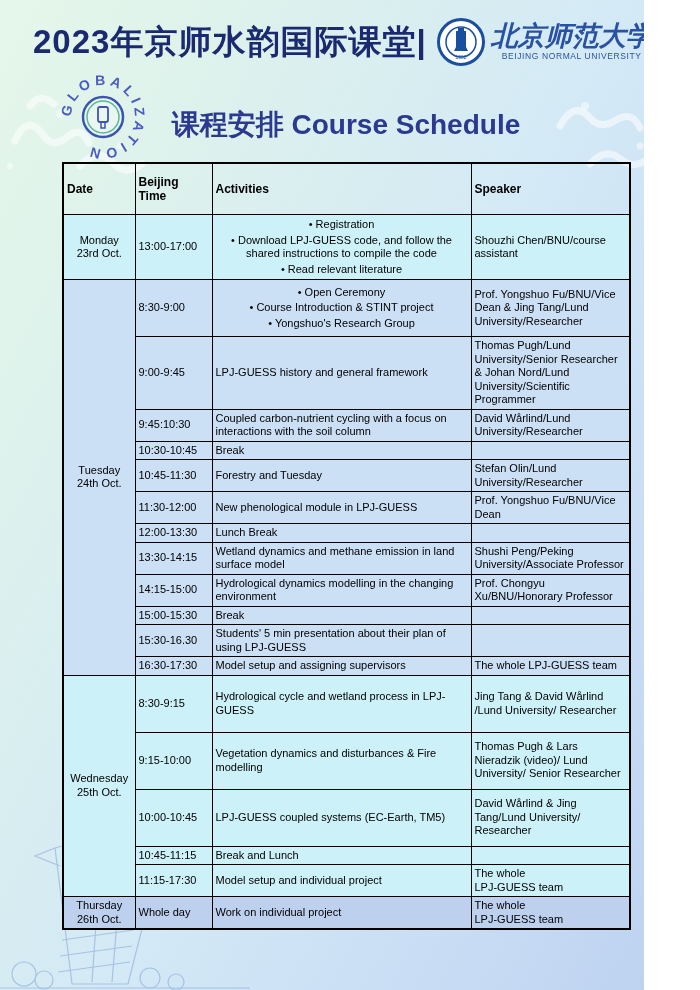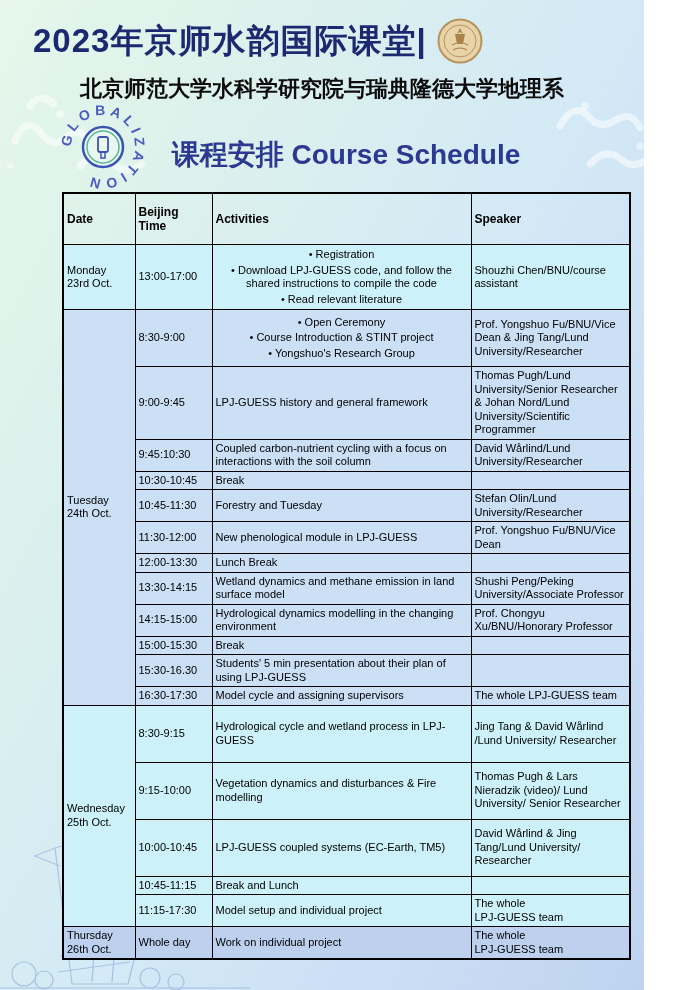--- a/index.html
+++ b/index.html
@@ -28,21 +28,21 @@
 
   
   .section-row{position:relative;display:flex;align-items:center;justify-content:center;gap:26px;margin-top:2px;transform:translateX(-32px);height:82px;}
   .section-title{font-size:28px;font-weight:600;color:#2b3990;margin-top:16px;}
 
   
   .sched{border-collapse:collapse;margin:4px 0 0 62px;table-layout:fixed;width:567px;border:2px solid #000;position:relative;}
   .sched th,.sched td{border:1.5px solid #000;font-size:11px;color:#000;vertical-align:middle;padding:2px 3px;}
   .sched th{font-size:12px;font-weight:bold;text-align:left;background:transparent;padding:11px 3px;}
   .sched td{line-height:13.5px;}
-  td.date-cell{white-space:pre-line;}
+  td.date-cell{text-align:center;white-space:pre-line;}
   td.speaker-cell,td.activity-cell{white-space:pre-line;}
   .bullet-item{padding:1px 0;text-align:center;}
   tr.grp-cyan td{background:var(--grp-cyan);}
   tr.grp-blue td{background:var(--grp-blue);}
   tr.grp-thblue td{background:var(--grp-thblue);}
   .row-tall td{height:52px;}
   .row-mon td{height:56px;}
 </style>
 </head>
 <body>
@@ -79,35 +79,49 @@
         <circle cx="44" cy="174" r="9"></circle>
       <circle cx="150" cy="172" r="10"></circle>
         <circle cx="176" cy="176" r="8"></circle>
       <path d="M0,182 L250,182"></path>
     </g>
   </svg>
 
   <div class="top-header">
     <div class="main-title">2023年京师水韵国际课堂|</div>
 
+    <div class="logo-group">
+
+      <svg width="48" height="48" viewBox="0 0 48 48">
+        <circle cx="24" cy="24" r="22.5" fill="#ffffff" stroke="#1a4e9e" stroke-width="3"></circle>
+        <circle cx="24" cy="24" r="15" fill="none" stroke="#1a4e9e" stroke-width="1.5"></circle>
+        <rect x="19" y="13" width="10" height="16" fill="#1a4e9e"></rect>
+        <rect x="21" y="10" width="6" height="3" fill="#1a4e9e"></rect>
+        <path d="M19,29 l-2,4 h14 l-2,-4 z" fill="#1a4e9e"></path>
+        <text x="24" y="41" font-size="5" fill="#1a4e9e" text-anchor="middle" font-family="Liberation Sans,sans-serif">1902</text>
+      </svg>
+      <div class="bnu-text">
+        <span class="bnu-cn">北京师范大学</span>
+        <span class="bnu-en">BEIJING NORMAL UNIVERSITY</span>
+      </div>
+    </div>
 
     <div class="logo-group">
 
       <svg width="46" height="46" viewBox="0 0 46 46">
         <circle cx="23" cy="23" r="21.5" fill="#e9d3a8" stroke="#b5935d" stroke-width="2"></circle>
         <circle cx="23" cy="23" r="16" fill="none" stroke="#b5935d" stroke-width="1"></circle>
         <path d="M16,32 q7,-4 14,0 M15,27 q8,-5 16,0" stroke="#a8834c" stroke-width="1.2" fill="none"></path>
         <path d="M23,10 l3,6 -3,-2 -3,2 z M18,16 h10 l-2,10 h-6 z" fill="#a8834c"></path>
       </svg>
 
     </div>
   </div>
 
   <div class="subtitle">
-    <div class="l1">北京师范大学水科学研究院与瑞典隆德大学地理系</div>
   </div>
 
   <div class="section-row">
     <svg width="86" height="86" viewBox="0 0 86 86">
       <defs>
           <path id="circ" d="M43,43 m-32,0 a32,32 0 1,1 64,0 a32,32 0 1,1 -64,0"></path>
         </defs>
       <circle cx="43" cy="43" r="20" fill="#eaf6f0" stroke="#3b54b4" stroke-width="2.5"></circle>
       <circle cx="43" cy="43" r="16" fill="none" stroke="#55b89a" stroke-width="1.5"></circle>
       <rect x="38" y="33" width="10" height="15" rx="2" fill="none" stroke="#3b54b4" stroke-width="1.8"></rect>
@@ -194,21 +208,21 @@
           <td class="activity-cell">Break</td>
           <td class="speaker-cell"></td>
         </tr>
         <tr class="grp-blue">
           <td class="time-cell">15:30-16.30</td>
           <td class="activity-cell">Students' 5 min presentation about their plan of using LPJ-GUESS</td>
           <td class="speaker-cell"></td>
         </tr>
         <tr class="grp-blue">
           <td class="time-cell">16:30-17:30</td>
-          <td class="activity-cell">Model cycle and assigning supervisors</td>
+          <td class="activity-cell">Model setup and assigning supervisors</td>
           <td class="speaker-cell">The whole LPJ-GUESS team</td>
         </tr>
         <tr class="grp-cyan row-tall">
           <td class="date-cell" rowspan="5">Wednesday
 25th Oct.</td>
           <td class="time-cell">8:30-9:15</td>
           <td class="activity-cell">Hydrological cycle and wetland process in LPJ-GUESS</td>
           <td class="speaker-cell">Jing Tang &amp; David Wårlind /Lund University/ Researcher</td>
         </tr>
         <tr class="grp-cyan row-tall">

